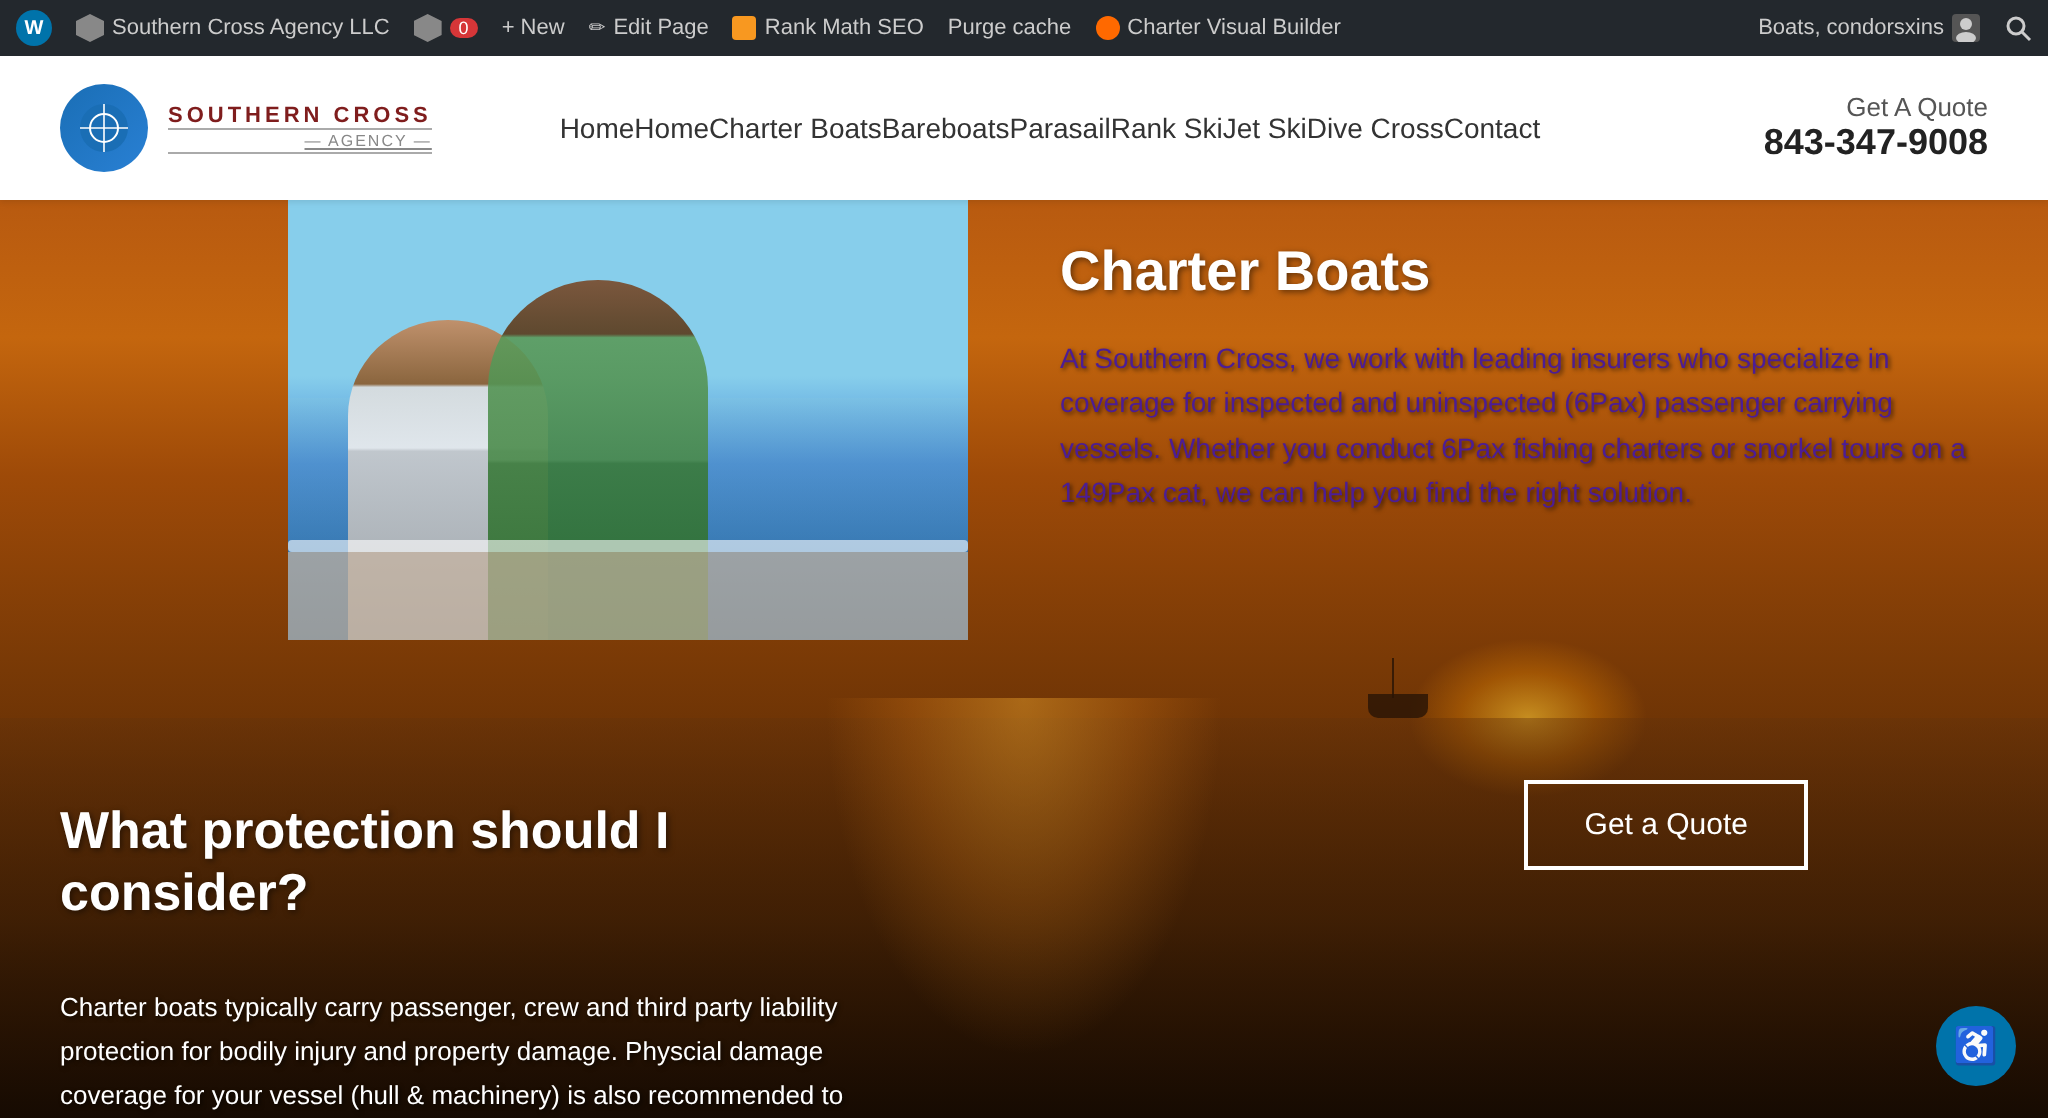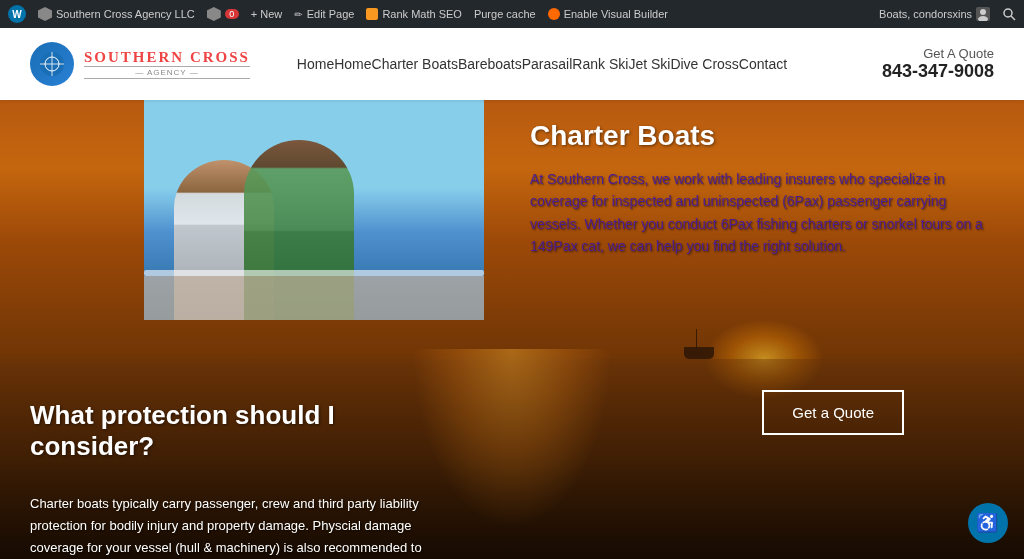--- a/index.html
+++ b/index.html
@@ -90,26 +90,25 @@
     }
     .logo-circle {
       width: 44px; height: 44px;
       border-radius: 50%;
       background: linear-gradient(135deg, #1a6eb5, #2980d4);
       display: flex; align-items: center; justify-content: center;
       color: #fff; font-weight: bold; font-size: 16px;
     }
     .logo-text { display: flex; flex-direction: column; }
     .logo-name {
-      font-size: 15px;
+      font-size: 11px;
       font-weight: bold;
-      color: #ef4444;
+      color: #7f1d1d;
       letter-spacing: 2px;
       text-transform: uppercase;
-      font-family: Liberation Serif, serif;
     }
     .main-nav {
       display: flex;
       align-items: center;
       flex: 1;
       justify-content: center;
     }
     .nav-item {
       font-size: 14px;
       color: #333;
@@ -312,21 +311,22 @@
     }
 
     
     .logo-line {
       font-size: 8px;
       letter-spacing: 1px;
       color: #888;
       border-top: 1px solid #aaa;
       border-bottom: 1px solid #aaa;
       padding: 1px 0;
-      text-align: center;
+      text-align: right;
+      text-decoration: underline;
     }
   </style>
 </head>
 <body>
 
 <div class="admin-bar">
   <div class="admin-bar-item">
     <div class="wp-icon">W</div>
   </div>
   <div class="admin-bar-item">
@@ -346,21 +346,21 @@
   </div>
   <div class="admin-bar-item">
     <div class="rank-math-icon"></div>
     <span>Rank Math SEO</span>
   </div>
   <div class="admin-bar-item">
     <span>Purge cache</span>
   </div>
   <div class="admin-bar-item">
     <div class="orange-dot"></div>
-    <span>Enable Visual Builder</span>
+    <span>Charter Visual Builder</span>
   </div>
   <div class="admin-bar-right">
     <div class="admin-bar-item">
       <span>Boats, condorsxins</span>
       <svg width="14" height="14" viewBox="0 0 14 14" style="background:#555;border-radius:2px;">
           <circle cx="7" cy="5" r="3" fill="#ccc"></circle>
           <ellipse cx="7" cy="12" rx="5" ry="3" fill="#ccc"></ellipse>
         </svg>
     </div>
     <div class="admin-bar-item">

